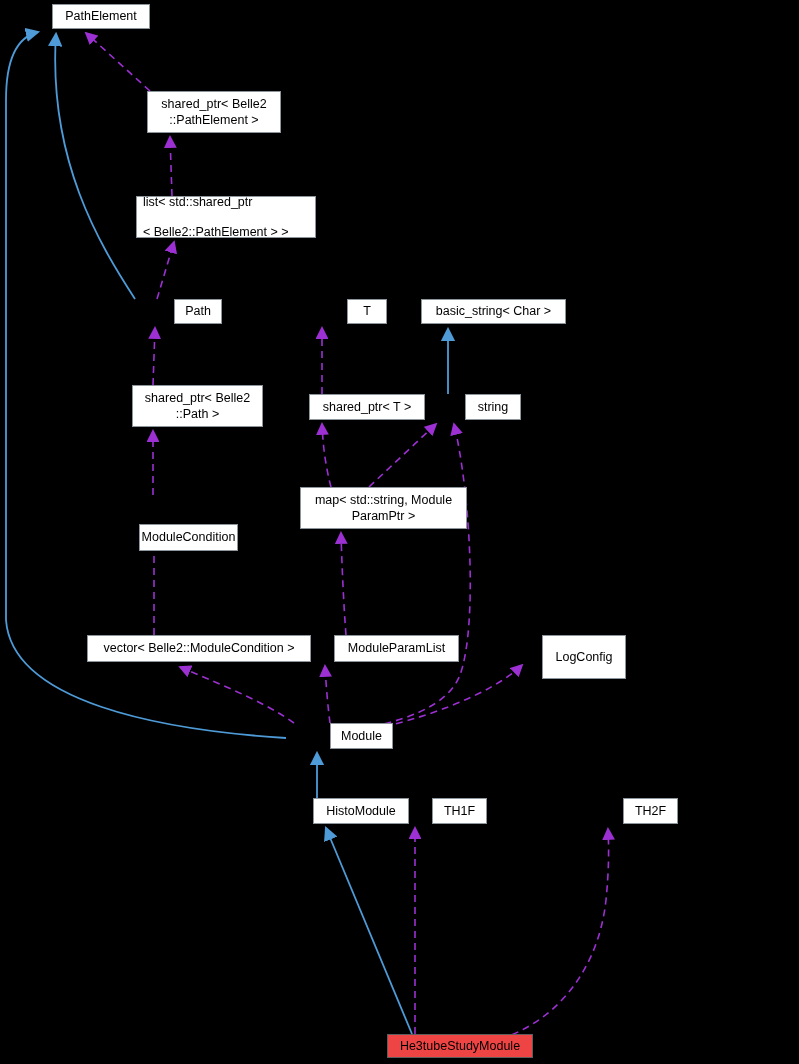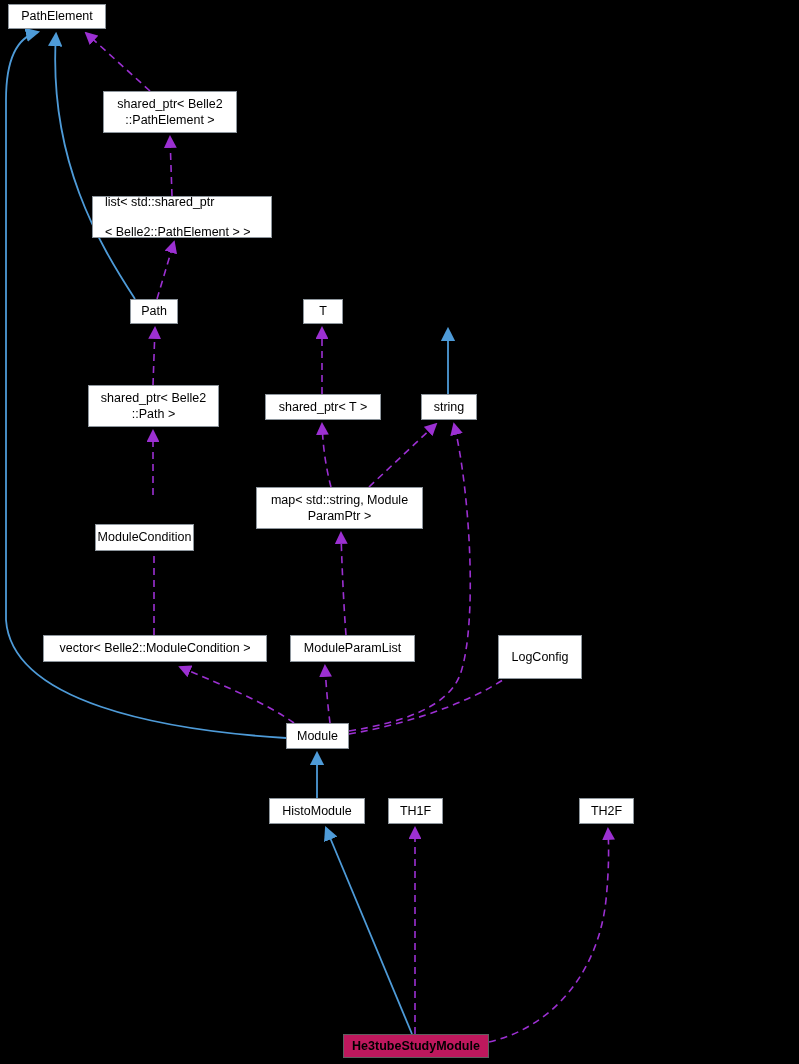--- a/index.html
+++ b/index.html
@@ -2,23 +2,23 @@
 <html><head>
 <meta charset="utf-8">
 <style>
   html,body{margin:0;padding:0;background:#000;}
   #canvas{position:relative;width:799px;height:1064px;background:#000;overflow:hidden;
           font-family:"Liberation Sans",sans-serif;}
   #edges{position:absolute;left:0;top:0;width:799px;height:1064px;}
   .node{position:absolute;background:#fff;border:1.5px solid #8E969D;color:#000;
         font-size:12.5px;line-height:1.3;display:flex;flex-direction:column;
         justify-content:center;align-items:center;text-align:center;
-        box-sizing:border-box;white-space:nowrap;cursor:pointer;}
-  .node.left{align-items:flex-start;padding-left:12px;text-align:left;gap:14px;}
-  .node.hl{background:#be185d;border-color:#5E5E5E;cursor:default;font-weight:bold;}
+        box-sizing:border-box;white-space:nowrap;cursor:pointer;margin-left:44px;}
+  .node.left{align-items:flex-start;padding-left:6px;text-align:left;gap:14px;}
+  .node.hl{background:#ef4444;border-color:#5E5E5E;cursor:default;}
   .edge-inh{stroke:#4E9BD8;stroke-width:1.8;fill:none;}
   .edge-use{stroke:#9C30D2;stroke-width:1.6;fill:none;stroke-dasharray:7 5;}
 </style>
 </head>
 <body>
 
 <div id="canvas">
 
   <svg id="edges" width="799" height="1064" viewBox="0 0 799 1064">
     <defs>
@@ -69,20 +69,23 @@
   </div>
 
   <div class="node" style="left:130px;top:299px;width:48px;height:25px">
     <div>Path</div>
   </div>
 
   <div class="node" style="left:303px;top:299px;width:40px;height:25px">
     <div>T</div>
   </div>
 
+  <div class="node" style="left:377px;top:299px;width:145px;height:25px">
+    <div>basic_string&lt; Char &gt;</div>
+  </div>
 
   <div class="node" style="left:88px;top:385px;width:131px;height:42px">
     <div>shared_ptr&lt; Belle2</div>
     <div>::Path &gt;</div>
   </div>
 
   <div class="node" style="left:265px;top:394px;width:116px;height:26px">
     <div>shared_ptr&lt; T &gt;</div>
   </div>
 

